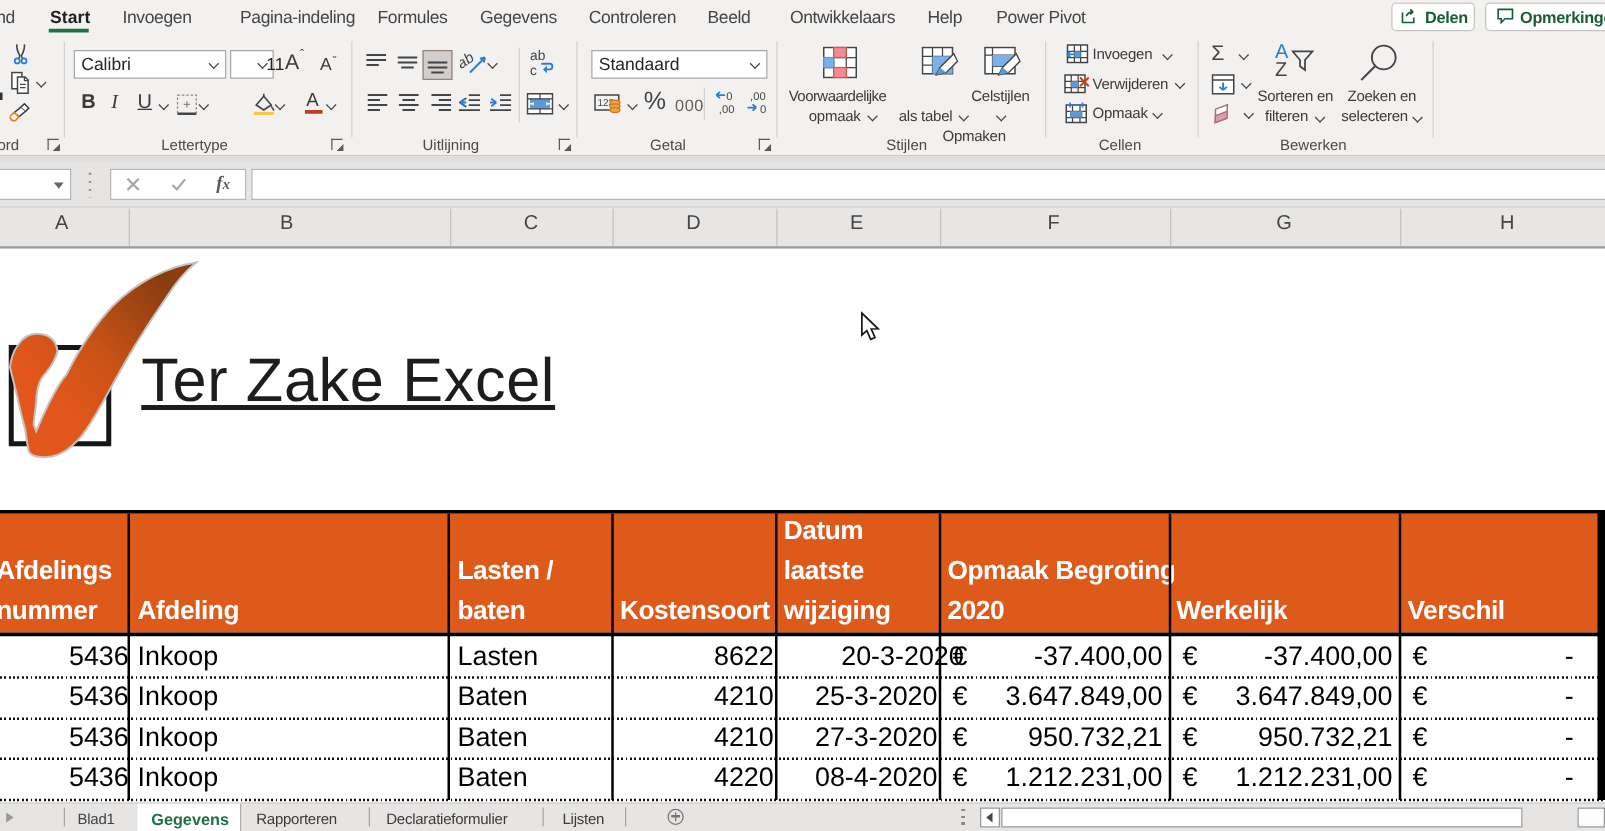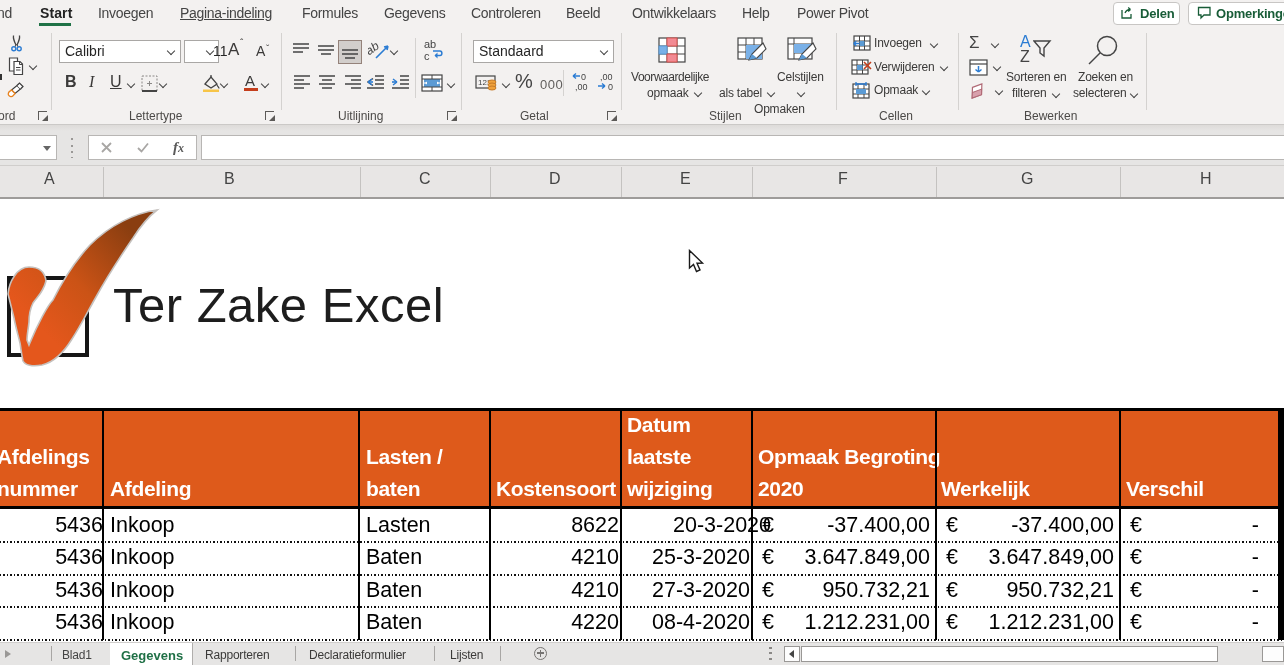--- a/index.html
+++ b/index.html
@@ -28,21 +28,21 @@
 </style>
 </head>
 <body>
 <div id="app">
 
   <div class="abs" style="left:0;top:0;width:1284px;height:27px;background:#f3f1f0;"></div>
   <div class="abs tabtxt" style="left:-3px;top:5px;">nd</div>
   <div class="abs tabtxt" style="left:40px;top:5px;color:#222;font-weight:bold;letter-spacing:0.1px;">Start</div>
   <div class="abs" style="left:39px;top:23px;width:32px;height:3px;background:#1f7246;"></div>
   <div class="abs tabtxt" style="left:98px;top:5px;">Invoegen</div>
-  <div class="abs tabtxt" style="left:180px;top:5px;text-decoration:underline;">Pagina-indeling</div>
+  <div class="abs tabtxt" style="left:192px;top:5px;">Pagina-indeling</div>
   <div class="abs tabtxt" style="left:302px;top:5px;">Formules</div>
   <div class="abs tabtxt" style="left:384px;top:5px;">Gegevens</div>
   <div class="abs tabtxt" style="left:471px;top:5px;">Controleren</div>
   <div class="abs tabtxt" style="left:566px;top:5px;">Beeld</div>
   <div class="abs tabtxt" style="left:632px;top:5px;">Ontwikkelaars</div>
   <div class="abs tabtxt" style="left:742px;top:5px;">Help</div>
   <div class="abs tabtxt" style="left:797px;top:5px;">Power Pivot</div>
 
   <div class="abs" style="left:1113px;top:2px;width:65px;height:21px;background:#fff;border:1px solid #c8c6c4;border-radius:4px;"></div>
   <svg class="abs" style="left:1120px;top:5px;" width="15" height="15" viewBox="0 0 15 15">
@@ -348,21 +348,21 @@
       C 148 12, 140 22, 133 33
       C 120 52, 107 72, 96 92
       C 88 106, 80 122, 72 134
       C 64 147, 55 157, 42 160
       C 32 162, 25 160, 23 156
       C 21 147, 21 143, 20 138
       C 17 126, 15 119, 14 113
       C 12 105, 10 97, 8 89
       Z" fill="url(#chk)" stroke="#c5c1be" stroke-width="1.6" stroke-linejoin="miter"></path>
   </svg>
-  <div class="abs" style="left:113px;top:277px;font-size:49px;color:#1d1d1d;letter-spacing:0.5px;">Ter Zake Excel</div>
+  <div class="abs" style="left:113px;top:277px;font-size:49px;color:#1d1d1d;letter-spacing:0.5px;text-decoration:underline;">Ter Zake Excel</div>
 
   <svg class="abs" style="left:688px;top:249px;" width="18" height="26" viewBox="0 0 18 26">
     <path d="M1.5 1.5 L1.5 19 L5.5 15.5 L8.5 22.5 L12 21 L9 14.2 L14.5 14 Z" fill="#fff" stroke="#1a1a1a" stroke-width="1.4"></path>
   </svg>
 
   <div class="abs" style="left:0;top:408px;width:1284px;height:3px;background:#000;"></div>
   <div class="abs" style="left:0;top:411px;width:1284px;height:95px;background:#de5a1b;"></div>
   <div class="abs" style="left:0;top:506px;width:1284px;height:3px;background:#000;"></div>
 
   <div class="orange-h" style="left:-3px;top:445px;">Afdelings</div>

